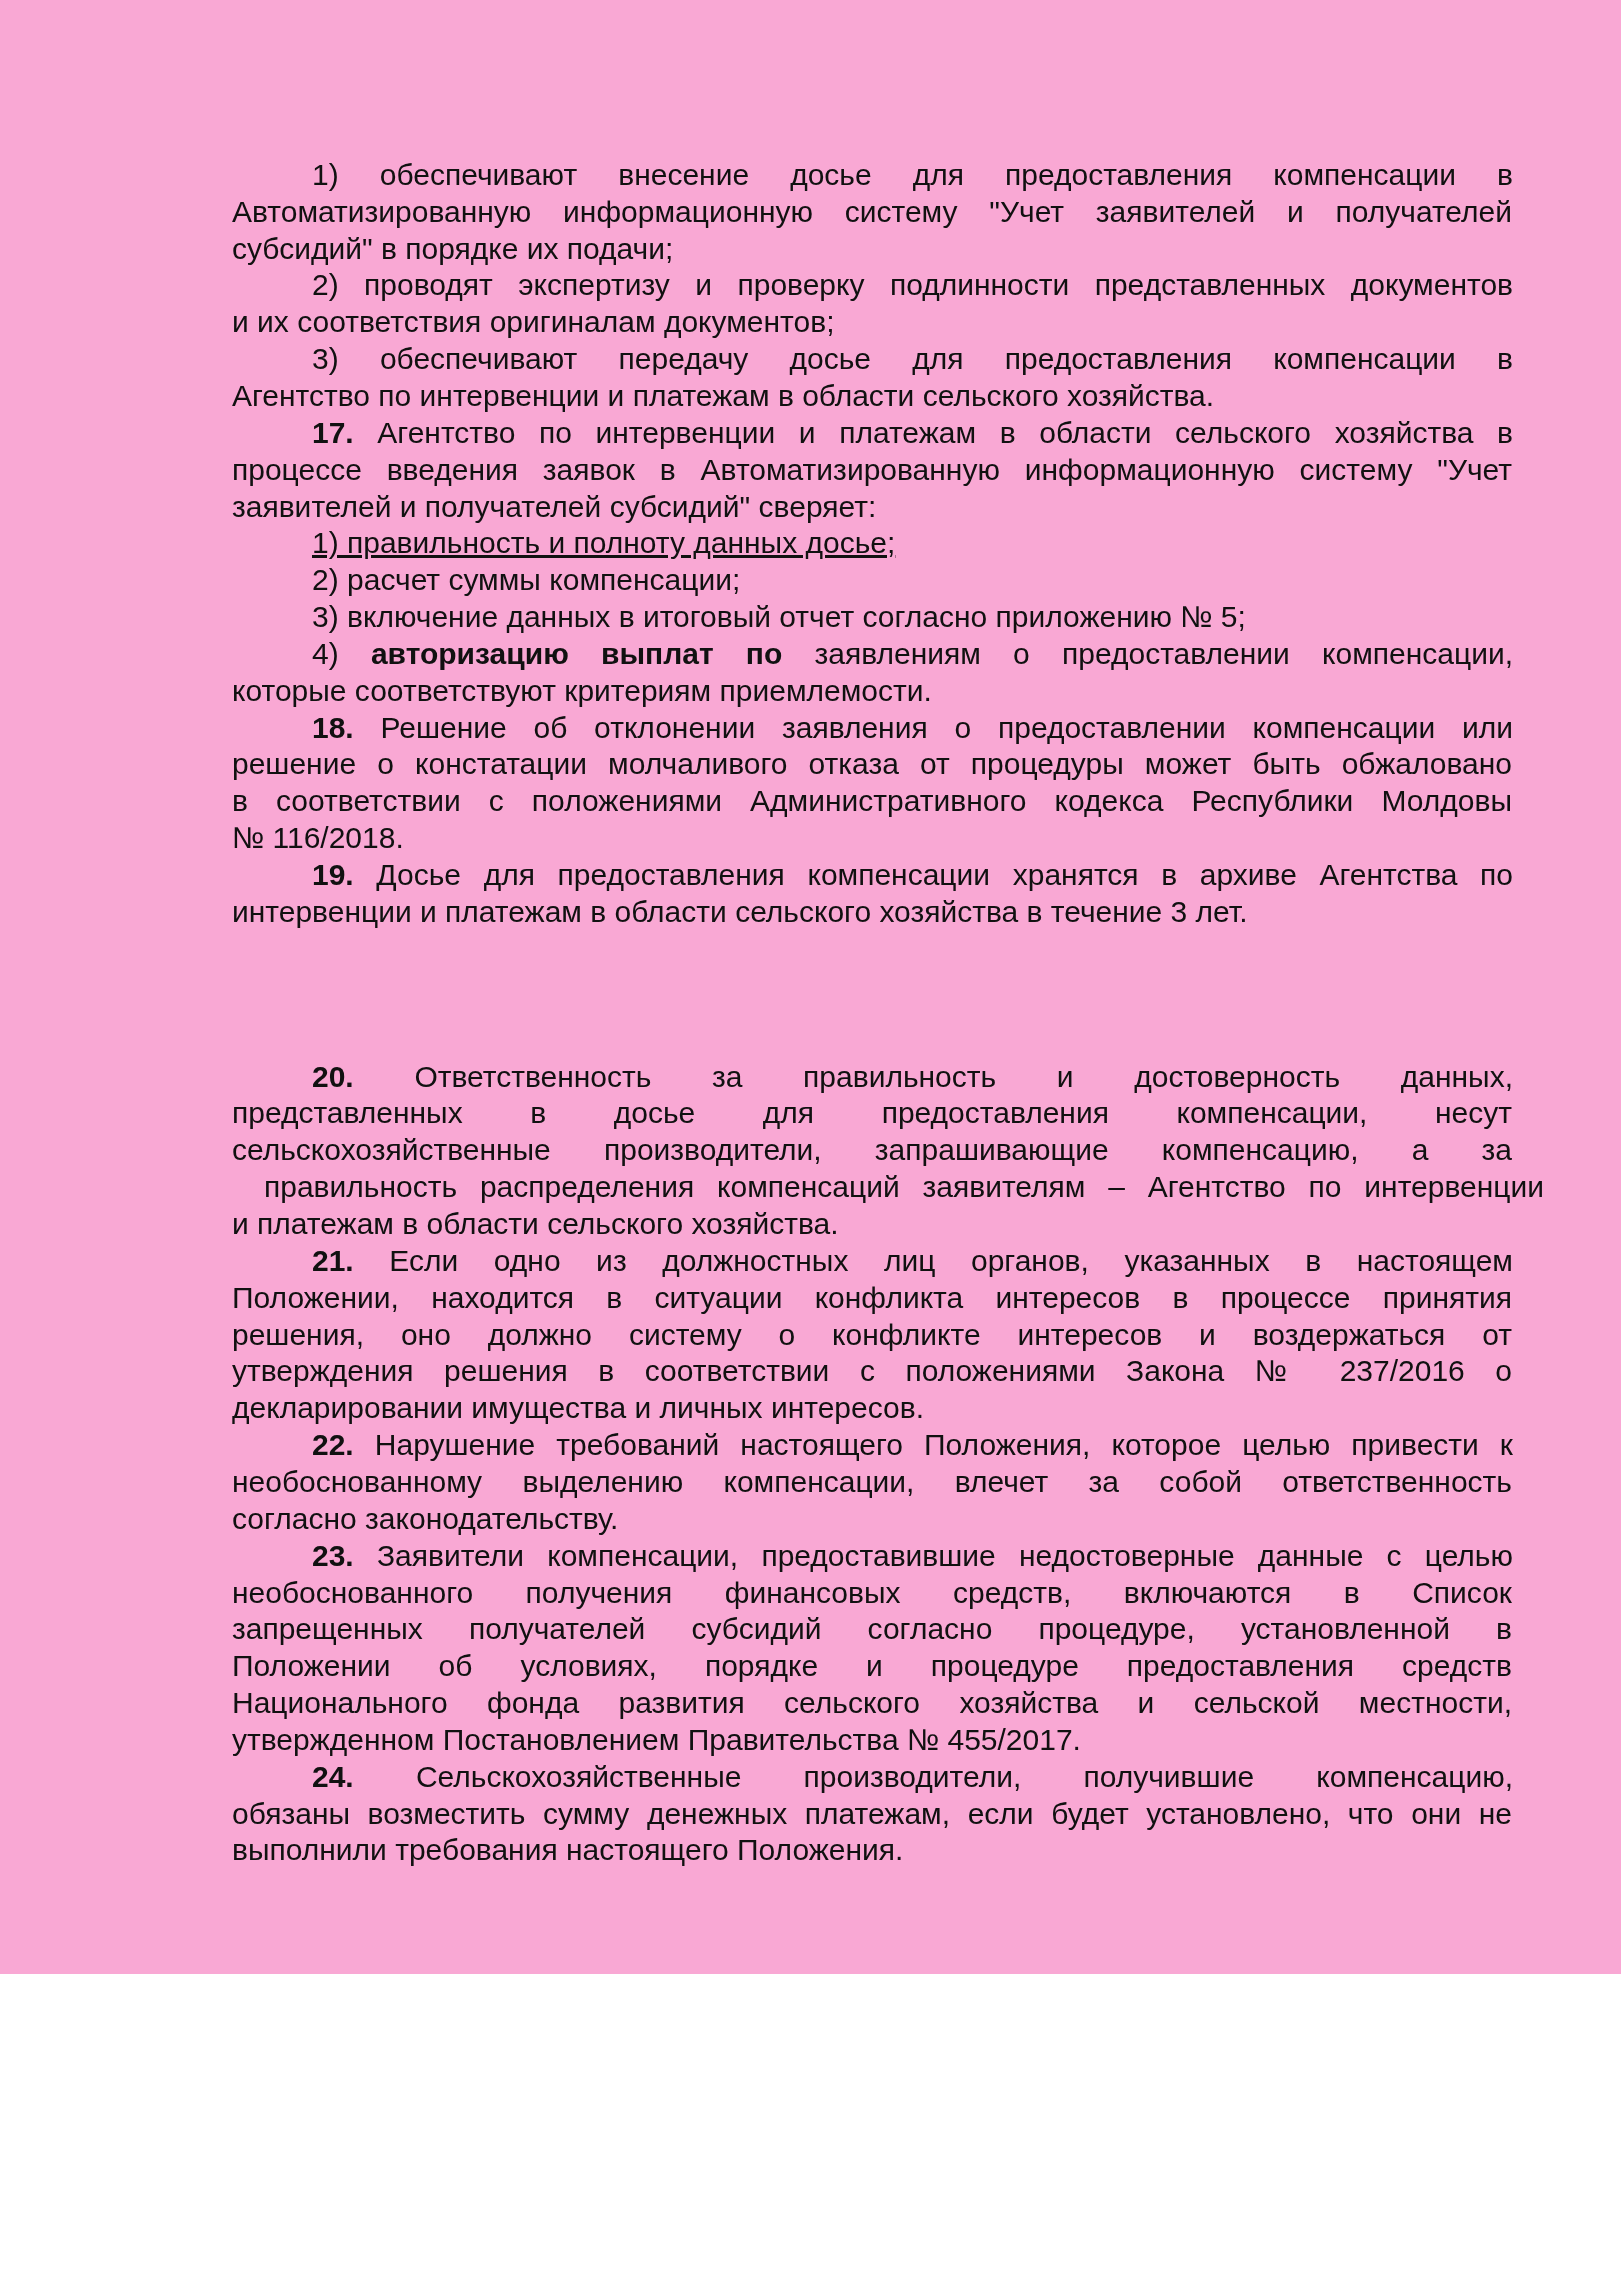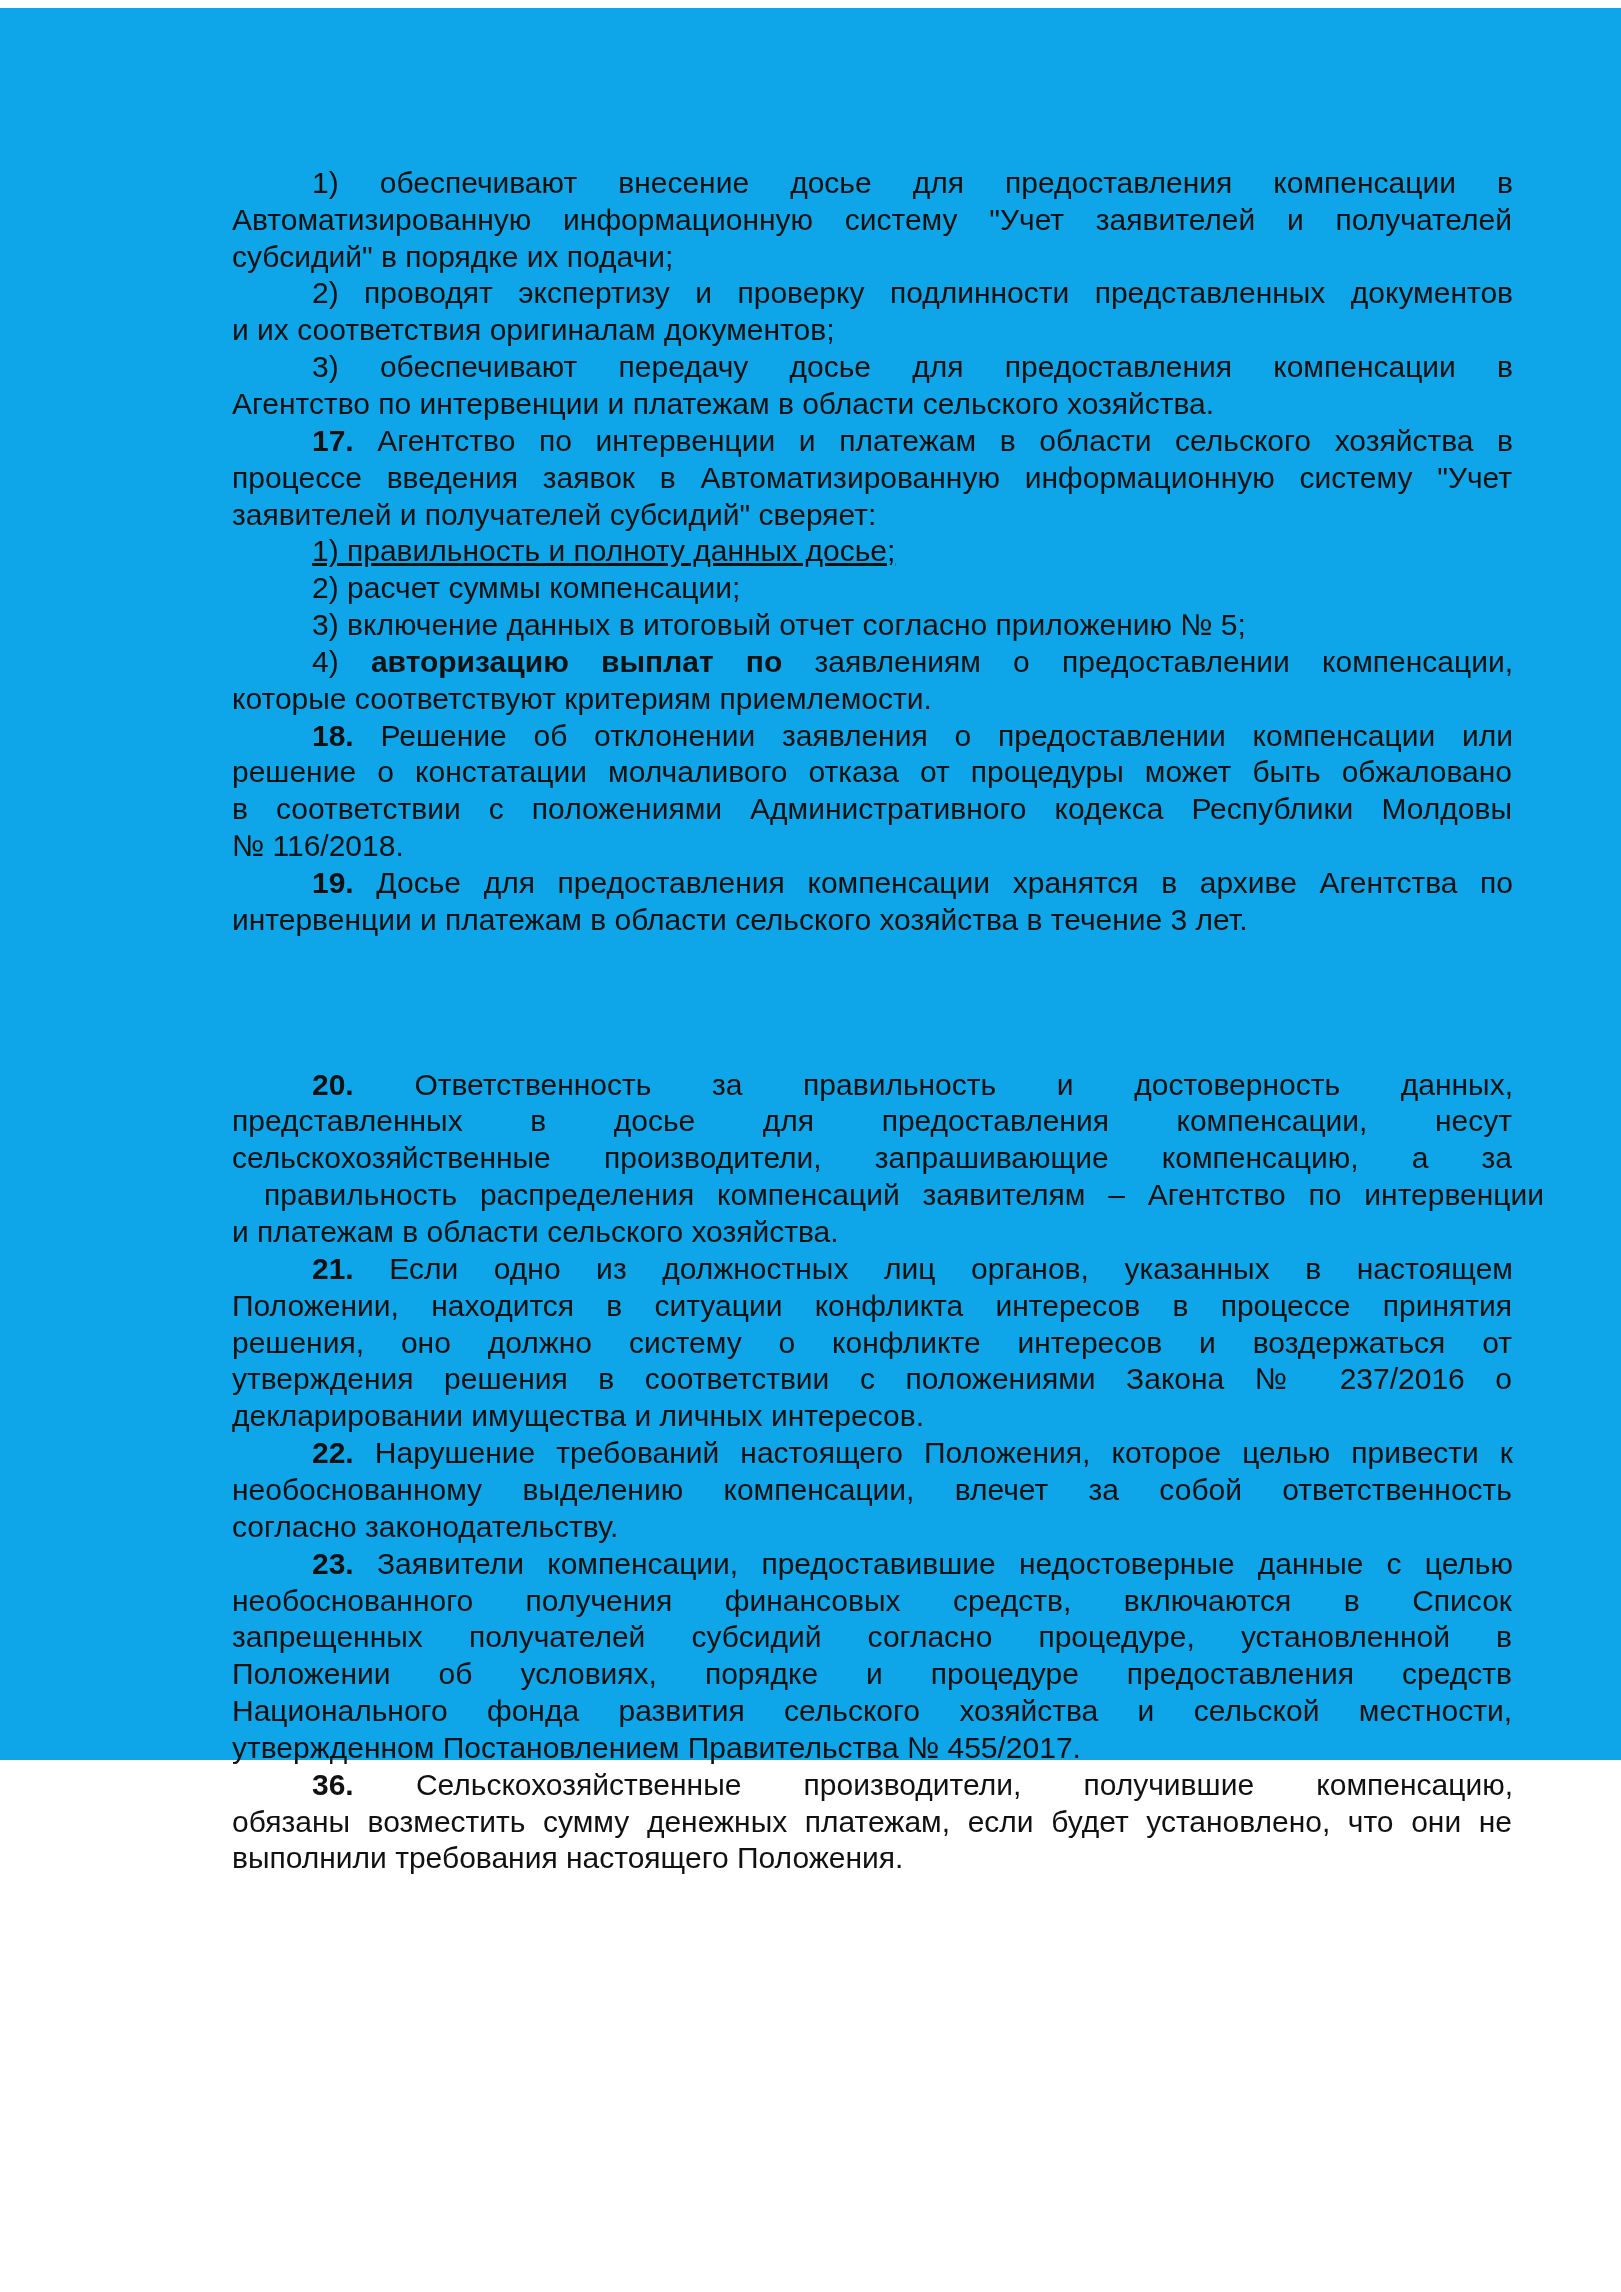--- a/index.html
+++ b/index.html
@@ -1,17 +1,17 @@
 <!DOCTYPE html>
 <html><head>
 <meta charset="utf-8">
 <style>
   html, body { margin: 0; padding: 0; background: #ffffff; }
   body { width: 1621px; height: 2293px; position: relative; overflow: hidden; }
-  .page { position: absolute; left: 0; top: 8px; width: 1621px; height: 1752px; background: #0ea5e9; }
+  .page { position: absolute; left: 0; top: 0; width: 1621px; height: 1974px; background: #f9a8d4; }
   .line {
     position: absolute;
     left: 232px;
     width: 1280px;
     height: 36px;
     font-family: "Liberation Sans", sans-serif;
     font-size: 30px;
     line-height: 36px;
     color: #111111;
     white-space: nowrap;
@@ -62,18 +62,18 @@
       <div class="line" style="top: 1390px;"><span>декларировании имущества и личных интересов.</span></div>
       <div class="line indent just" style="top: 1427px;"><span class="b">22.</span> <span>Нарушение требований настоящего Положения, которое целью привести к</span></div>
       <div class="line just" style="top: 1464px;"><span>необоснованному выделению компенсации, влечет за собой ответственность</span></div>
       <div class="line" style="top: 1501px;"><span>согласно законодательству.</span></div>
       <div class="line indent just" style="top: 1538px;"><span class="b">23.</span> <span>Заявители компенсации, предоставившие недостоверные данные с целью</span></div>
       <div class="line just" style="top: 1575px;"><span>необоснованного получения финансовых средств, включаются в Список</span></div>
       <div class="line just" style="top: 1611px;"><span>запрещенных получателей субсидий согласно процедуре, установленной в</span></div>
       <div class="line just" style="top: 1648px;"><span>Положении об условиях, порядке и процедуре предоставления средств</span></div>
       <div class="line just" style="top: 1685px;"><span>Национального фонда развития сельского хозяйства и сельской местности,</span></div>
       <div class="line" style="top: 1722px;"><span>утвержденном Постановлением Правительства № 455/2017.</span></div>
-      <div class="line indent just" style="top: 1759px;"><span class="b">36.</span> <span>Сельскохозяйственные производители, получившие компенсацию,</span></div>
+      <div class="line indent just" style="top: 1759px;"><span class="b">24.</span> <span>Сельскохозяйственные производители, получившие компенсацию,</span></div>
       <div class="line just" style="top: 1796px;"><span>обязаны возместить сумму денежных платежам, если будет установлено, что они не</span></div>
       <div class="line" style="top: 1832px;"><span>выполнили требования настоящего Положения.</span></div>
     </div>
 </div>
 
 
 </body></html>

